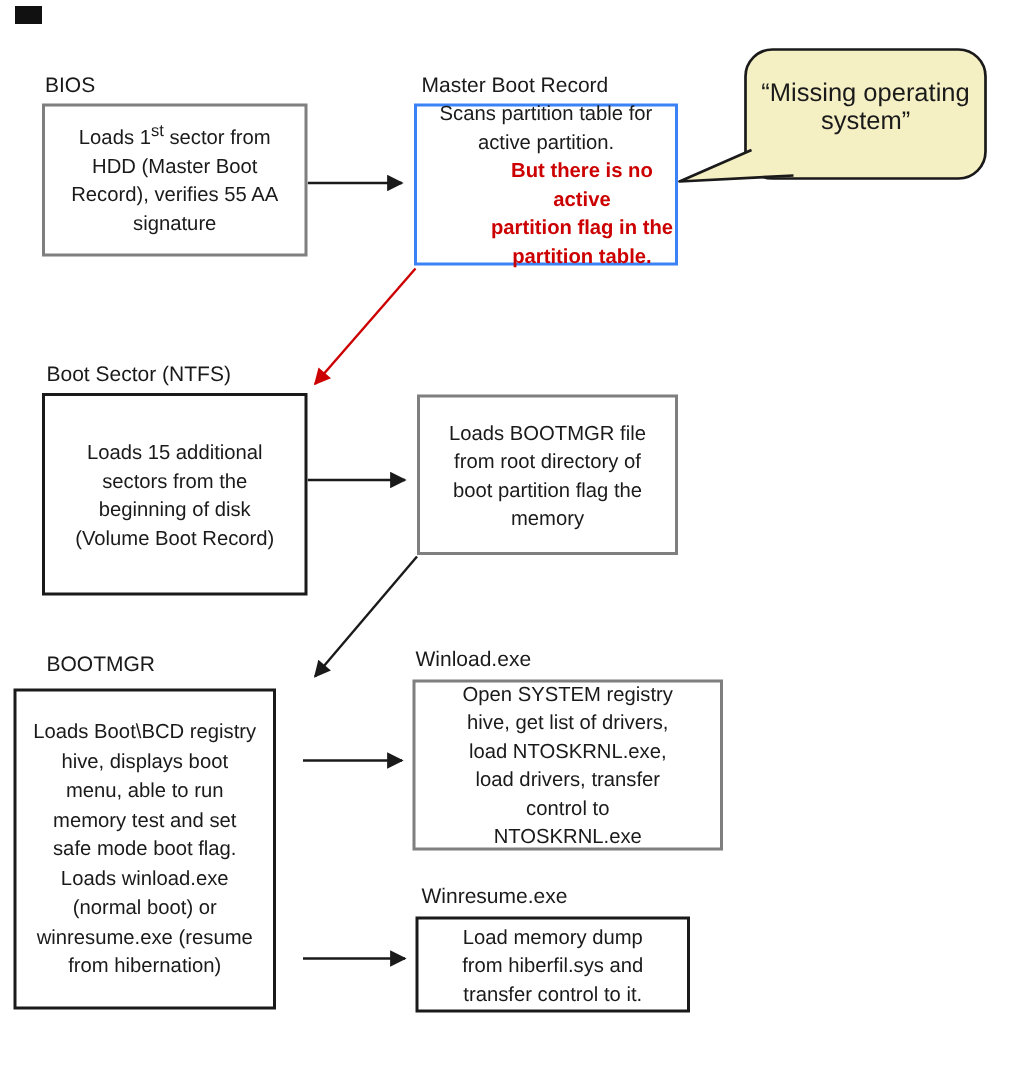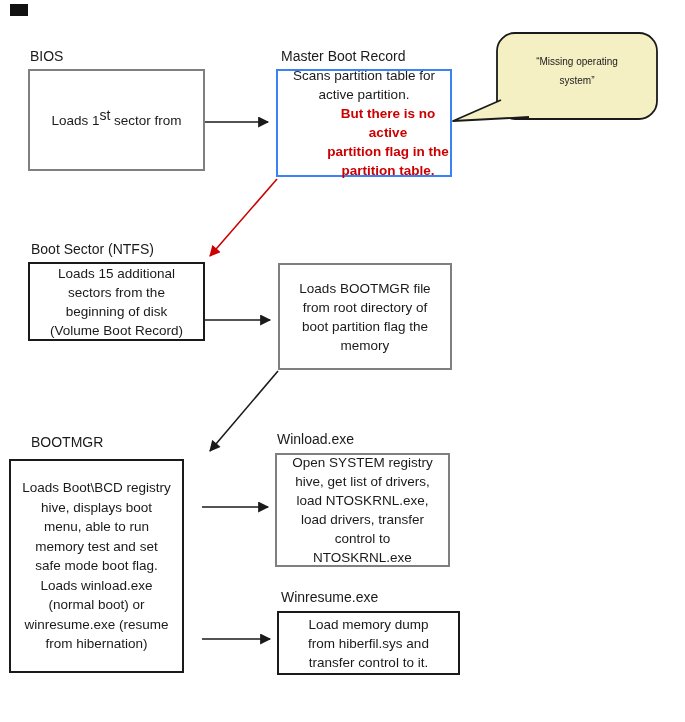--- a/index.html
+++ b/index.html
@@ -15,38 +15,38 @@
   }
   .node .inner{width:100%;}
   .border-dark{border:2px solid #1a1a1a;}
   .border-gray{border:2px solid #7f7f7f;}
   .border-alert{border:2px solid #3b82f6;}
   .pre{white-space:pre-line;}
   .node-title{
     position:absolute;font-size:14px;line-height:16px;color:#1a1a1a;white-space:nowrap;
   }
   .alert-text{color:#cc0000;font-weight:bold;padding-left:48px;}
-  sup{font-size:14px;line-height:0;}
+  sup{font-size:11px;line-height:0;}
   #bios-box      {left:28px;  top:69px;  width:177px; height:102px;}
   #mbr-box       {left:276px; top:69px;  width:176px; height:108px;}
-  #bootsector-box{left:28px;  top:262px; width:177px; height:79px;}
+  #bootsector-box{left:28px;  top:262px; width:177px; height:135px;}
   #vbr-box       {left:278px; top:263px; width:174px; height:107px;}
   #bootmgr-box   {left:9px;  top:459px; width:175px; height:214px; line-height:19.5px;}
-  #winload-box   {left:275px; top:453px; width:175px; height:114px;}
+  #winload-box   {left:275px; top:453px; width:207px; height:114px;}
   #winresume-box {left:277px; top:611px; width:183px; height:64px;}
   #bios-title      {left:30px;  top:48px;}
   #mbr-title       {left:281px; top:48px;}
   #bootsector-title{left:31px;  top:241px;}
   #vbr-title       {left:282px; top:241px;}
   #bootmgr-title   {left:31px;  top:434px;}
   #winload-title   {left:277px; top:431px;}
   #winresume-title {left:281px; top:589px;}
   #callout-text{
     position:absolute;left:497px;top:52px;width:160px;
-    text-align:center;font-size:10px;line-height:19px;color:#1a1a1a;
+    text-align:center;font-size:17px;line-height:19px;color:#1a1a1a;
   }
   #artifact-mark{position:absolute;left:10px;top:4px;width:18px;height:12px;background:#111;}
 </style>
 </head>
 <body>
 
 <div id="stage">
 
   <svg id="flow-svg" viewBox="0 0 685 722" xmlns="http://www.w3.org/2000/svg">
     <defs>
@@ -74,20 +74,23 @@
   <div class="node-title" id="bios-title">BIOS</div>
   <div class="node-title" id="mbr-title">Master Boot Record</div>
   <div class="node-title" id="bootsector-title">Boot Sector (NTFS)</div>
   <div class="node-title" id="bootmgr-title">BOOTMGR</div>
   <div class="node-title" id="winload-title">Winload.exe</div>
   <div class="node-title" id="winresume-title">Winresume.exe</div>
 
   <div class="node border-gray" id="bios-box">
     <div class="inner">
       <div><span>Loads 1</span><sup>st</sup><span> sector from</span></div>
+      <div class="pre">HDD (Master Boot
+Record), verifies 55 AA
+signature</div>
     </div>
   </div>
 
   <div class="node border-alert" id="mbr-box">
     <div class="inner">
       <div class="pre">Scans partition table for
 active partition.</div>
       <div class="pre alert-text">But there is no active
 partition flag in the
 partition table.</div>

